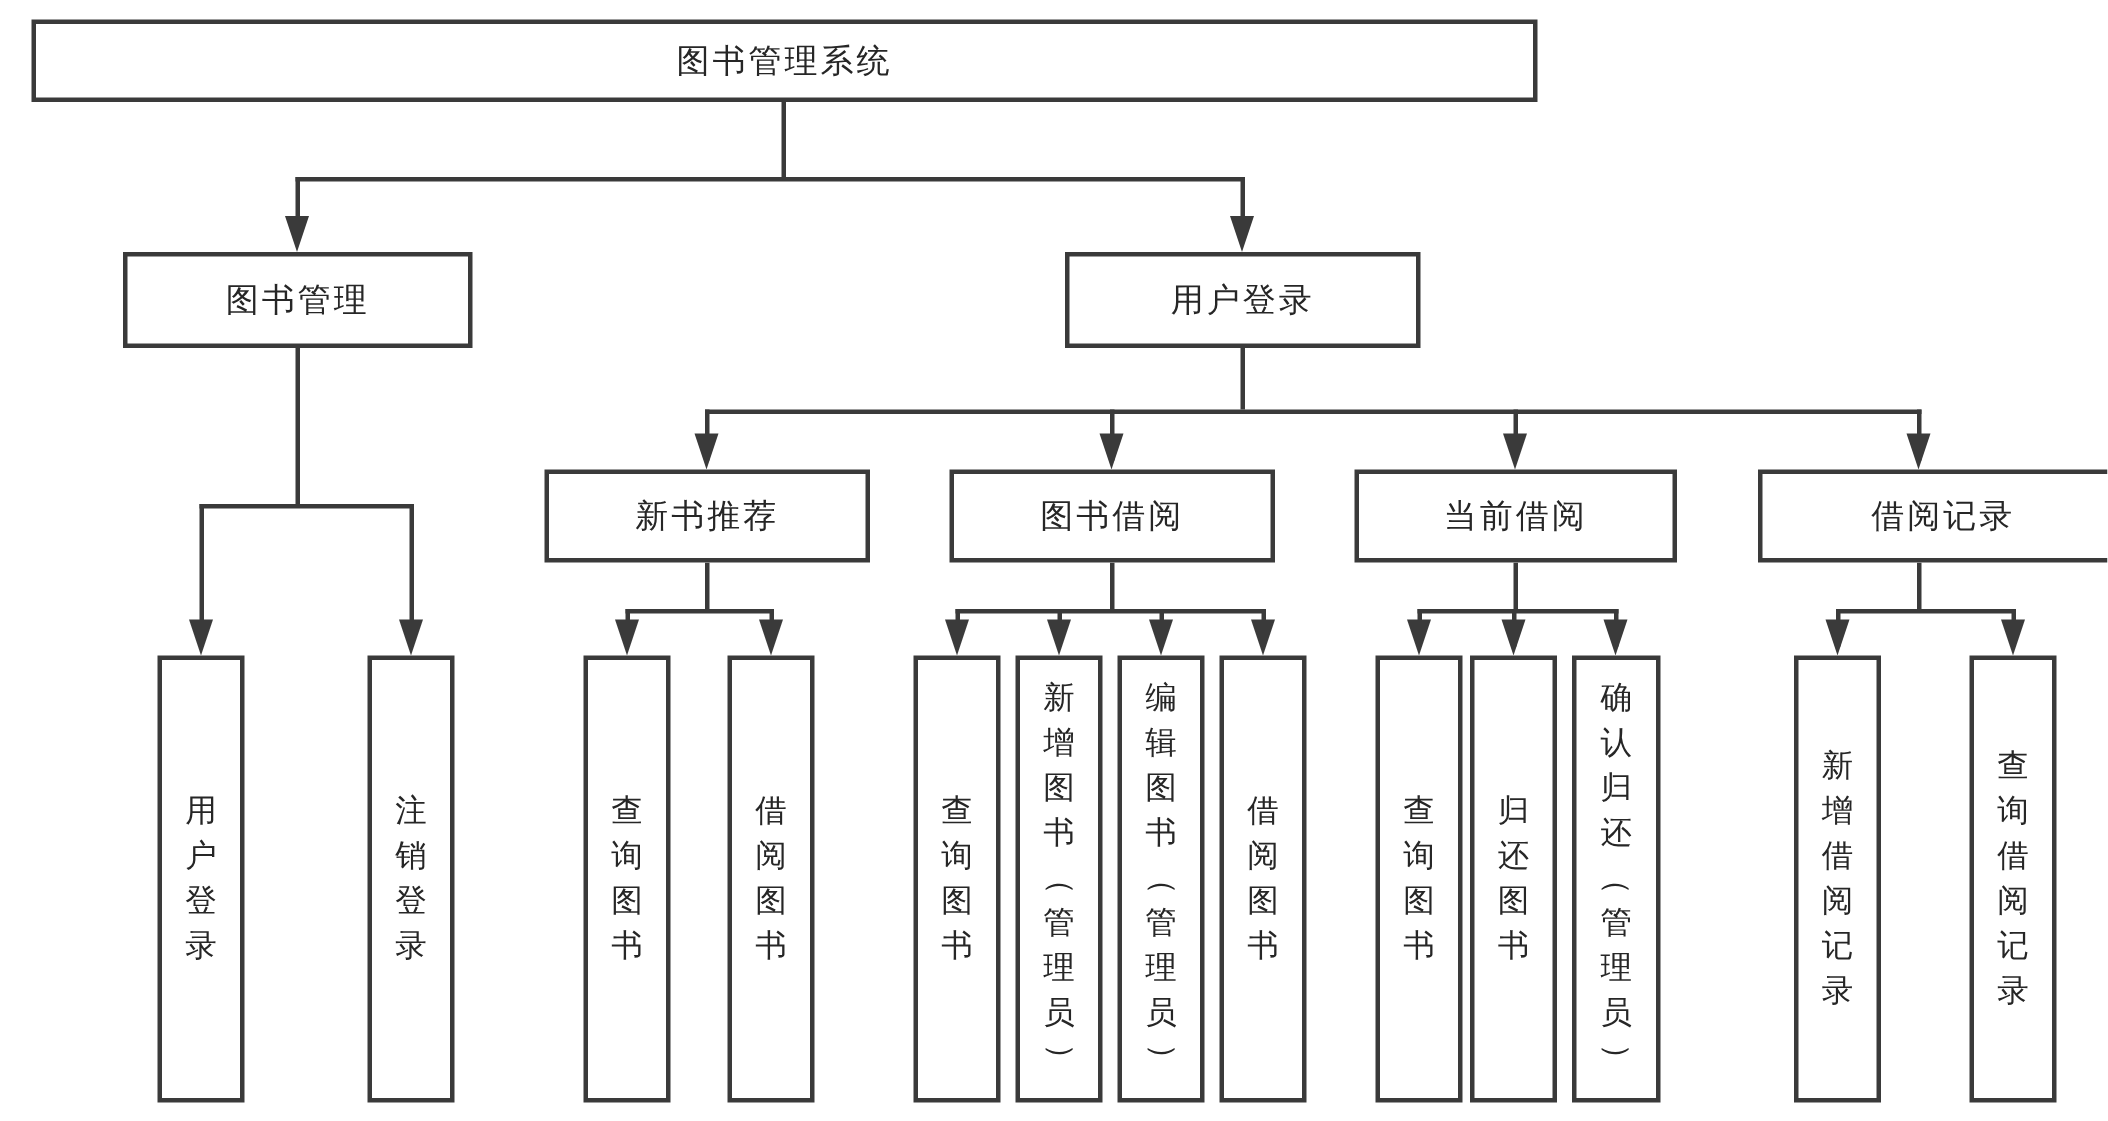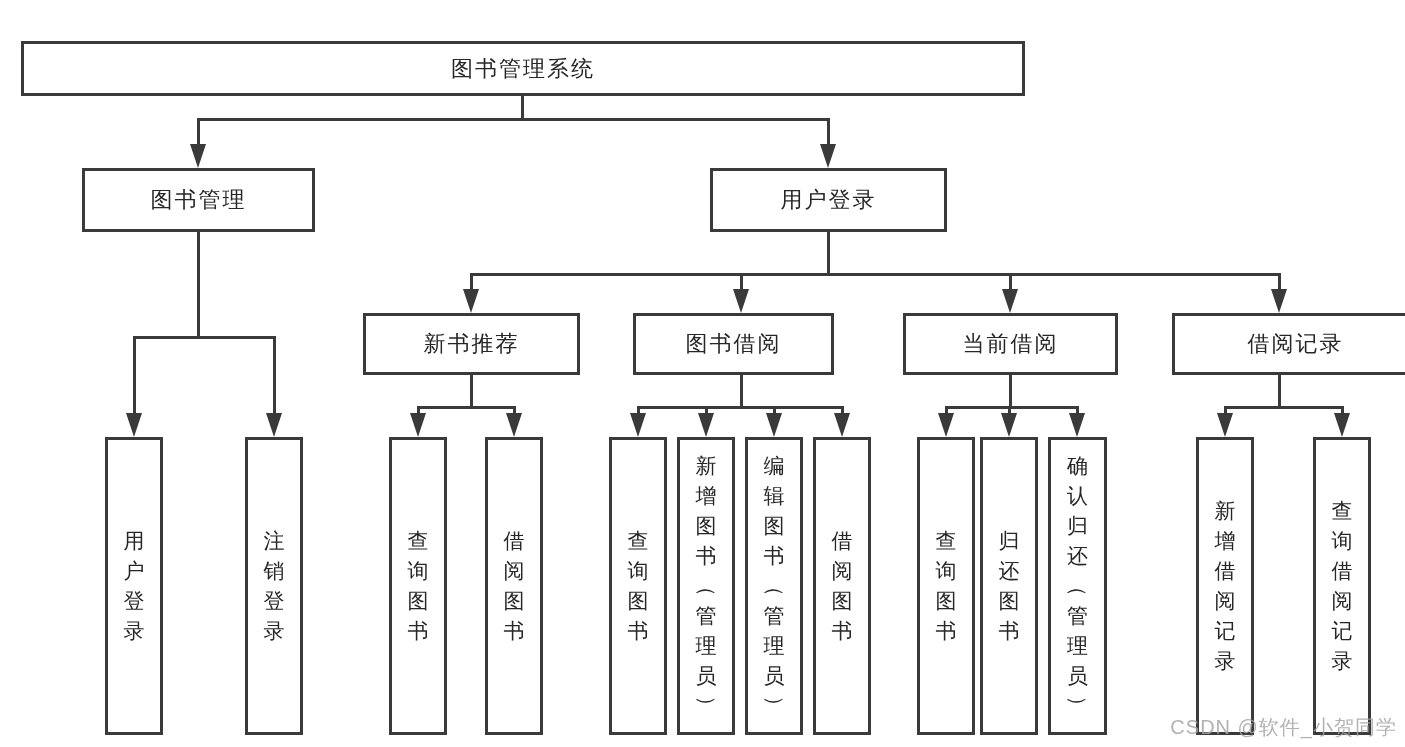--- a/index.html
+++ b/index.html
@@ -77,35 +77,35 @@
     letter-spacing: 1px;
     z-index: 5;
     white-space: nowrap;
   }
 </style>
 </head>
 <body>
 
 <div id="canvas">
 
-  <div class="node" style="left:21px; top:13px; width:1004px; height:55px;margin-top:28px;">
+  <div class="node" style="left:21px; top:13px; width:1004px; height:55px;">
     <span class="label">图书管理系统</span>
   </div>
 
   <div class="node" style="left:82px; top:168px; width:233px; height:64px;">
     <span class="label">图书管理</span>
   </div>
   <div class="node" style="left:710px; top:168px; width:237px; height:64px;">
     <span class="label">用户登录</span>
   </div>
 
   <div class="node" style="left:363px; top:313px; width:217px; height:62px;text-align:right;">
     <span class="label">新书推荐</span>
   </div>
-  <div class="node" style="left:633px; top:313px; width:201px; height:62px;">
+  <div class="node" style="left:633px; top:313px; width:217px; height:62px;">
     <span class="label">图书借阅</span>
   </div>
   <div class="node" style="left:903px; top:313px; width:215px; height:62px;">
     <span class="label">当前借阅</span>
   </div>
   <div class="node" style="left:1172px; top:313px; width:247px; height:62px;">
     <span class="label">借阅记录</span>
   </div>
 
   <div class="node leaf" style="left:105px;">
@@ -284,14 +284,13 @@
       <div class="cline" style="left: 1076px; top: 406px; width: 3px; height: 25px; background: rgb(58, 58, 58);"></div>
       <div class="arrowhead" style="left: 1069px; top: 413px; border-top-color: rgb(58, 58, 58);"></div>
       <div class="cline" style="left: 1278px; top: 375px; width: 3px; height: 31px; background: rgb(58, 58, 58);"></div>
       <div class="cline" style="left: 1224px; top: 406px; width: 120px; height: 3px; background: rgb(58, 58, 58);"></div>
       <div class="cline" style="left: 1224px; top: 406px; width: 3px; height: 25px; background: rgb(58, 58, 58);"></div>
       <div class="arrowhead" style="left: 1217px; top: 413px; border-top-color: rgb(58, 58, 58);"></div>
       <div class="cline" style="left: 1341px; top: 406px; width: 3px; height: 25px; background: rgb(58, 58, 58);"></div>
       <div class="arrowhead" style="left: 1334px; top: 413px; border-top-color: rgb(58, 58, 58);"></div>
     </div>
 
-  <div id="watermark">CSDN @软件_小贺同学</div>
 </div>
 
 </body></html>

